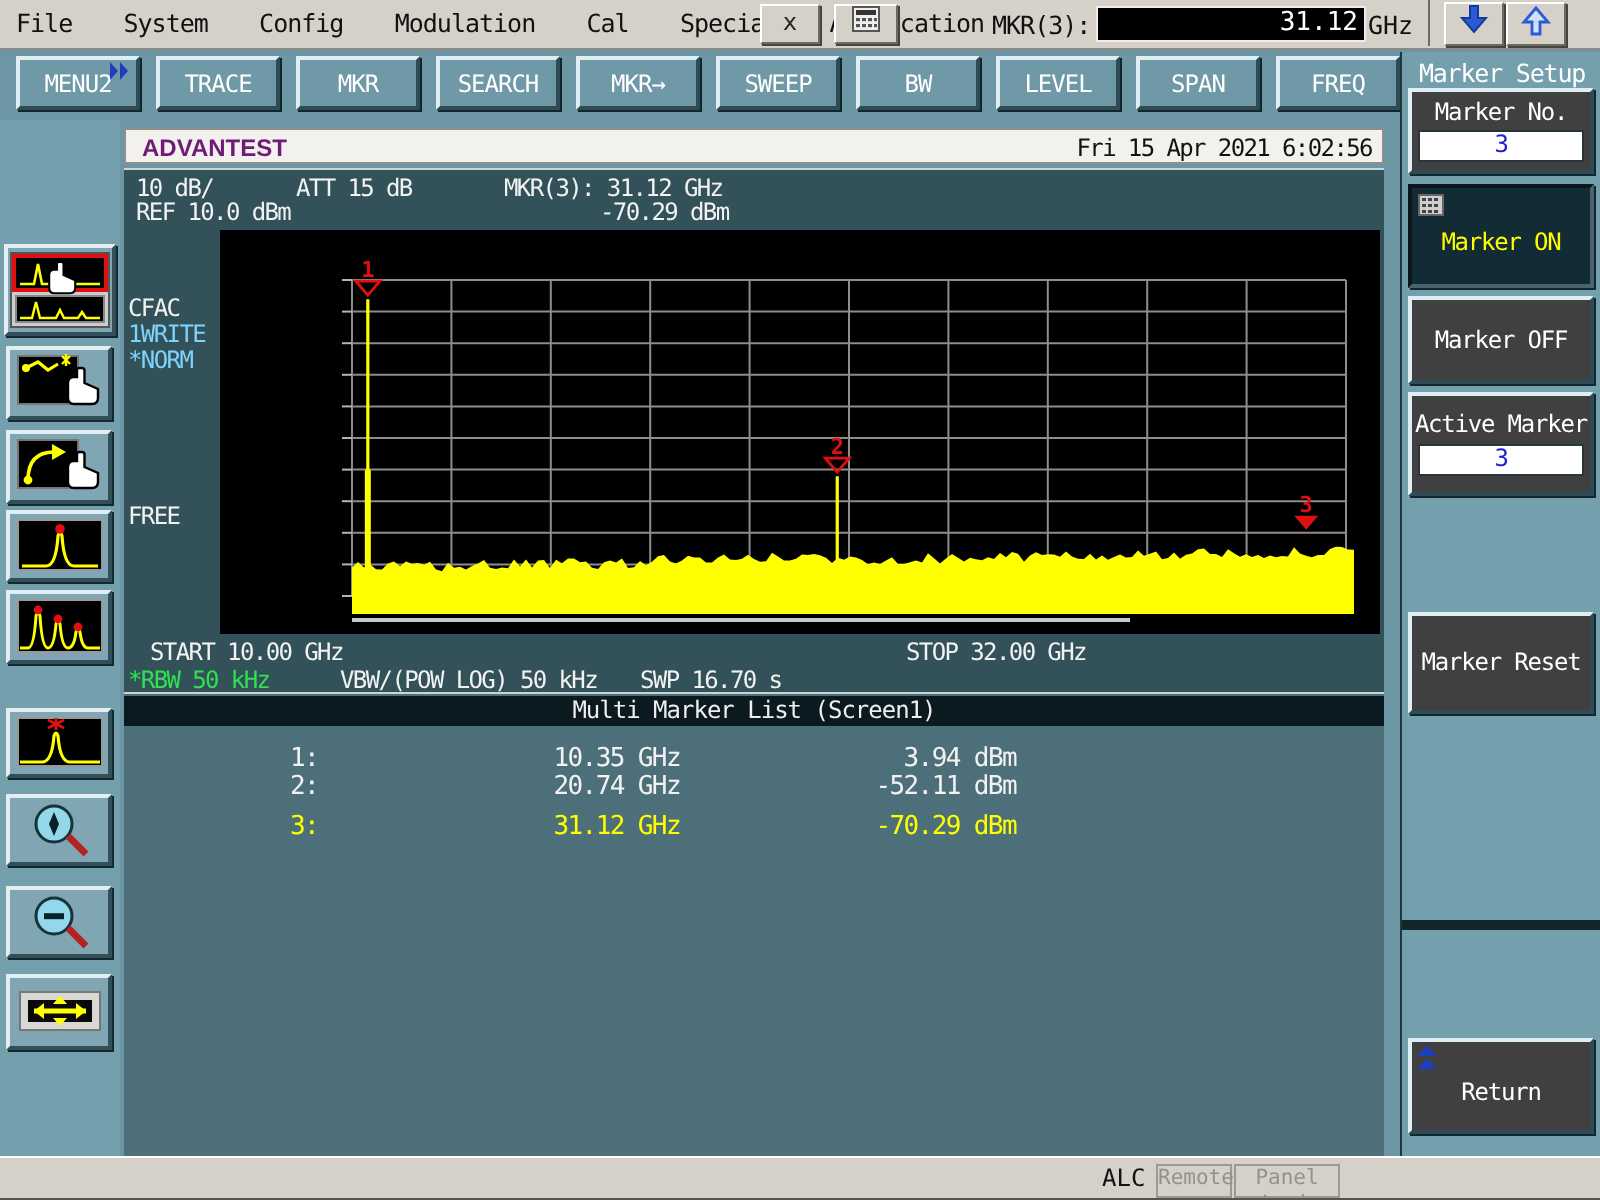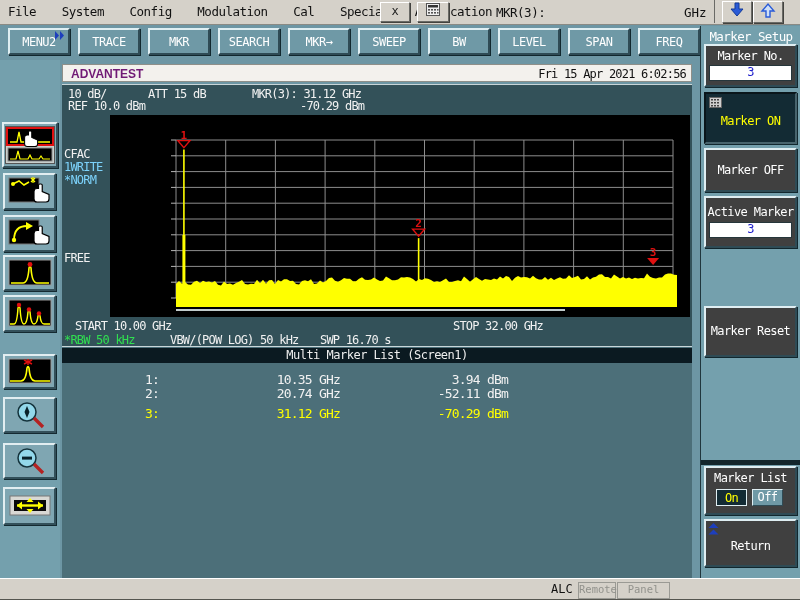--- a/index.html
+++ b/index.html
@@ -97,20 +97,21 @@
             <rect x="12" y="6" width="1.5" height="1.6"></rect>
             <rect x="3" y="9" width="2" height="1.6"></rect>
             <rect x="6" y="9" width="2" height="1.6"></rect>
             <rect x="9" y="9" width="2" height="1.6"></rect>
             <rect x="12" y="9" width="1.5" height="1.6"></rect>
           </g>
       </svg>
     </div>
 
     <span class="abs" style="left:496px;top:5px;font-size:12.5px;color:#111;letter-spacing:-0.5px;">MKR(3):</span>
+    <div id="mkr-input" class="abs" style="left:548px;top:3px;width:130px;height:16px;">31.12</div>
     <span class="abs" style="left:684px;top:5px;font-size:12.5px;color:#111;">GHz</span>
 
     <div class="abs" style="left:714px;top:0;width:1px;height:23px;background:#6a6a66;"></div>
 
     <div class="abs graybtn" style="left:722px;top:1px;width:28px;height:20px;">
       <svg width="16" height="16" viewBox="0 0 16 16">
         <path d="M6 1 L10 1 L10 7 L14 7 L8 14 L2 7 L6 7 Z" fill="#2a5bd7" stroke="#123a99" stroke-width="1"></path>
       </svg>
     </div>
     <div class="abs graybtn" style="left:753px;top:1px;width:28px;height:20px;">
@@ -168,25 +169,20 @@
 
     <div class="abs softkey" style="top:170px;height:52px;">
       <div style="margin-top:7px;">Active Marker</div>
       <div class="whiteinput" style="margin:3px 3px 0 3px;height:14px;">3</div>
     </div>
 
     <div class="abs softkey" style="top:280px;height:51px;line-height:47px;">Marker Reset</div>
 
     <div class="abs" style="left:0;top:434px;width:100px;height:5px;background:#13262c;"></div>
 
-    <div class="abs softkey" style="top:440px;height:49px;">
-      <div style="margin-top:3px;">Marker List</div>
-      <div class="abs" style="left:10px;top:21px;width:31px;height:17px;background:#132b34;color:#ffff00;font-size:12px;line-height:16px;border:1px solid #dfeef2;box-sizing:border-box;text-align:center;">On</div>
-      <div class="abs" style="left:46px;top:21px;width:31px;height:17px;background:#6f99a6;color:#fff;font-size:12px;line-height:15px;border-top:1px solid #dfeef2;border-left:1px solid #dfeef2;border-bottom:1px solid #2f4b55;border-right:1px solid #2f4b55;box-sizing:border-box;text-align:center;">Off</div>
-    </div>
 
     <div class="abs softkey" style="top:493px;height:48px;">
       <svg class="abs" style="left:2px;top:2px;" width="11" height="13" viewBox="0 0 11 13">
         <path d="M5.5 0 L10.5 5 L0.5 5 Z" fill="#1d3fbd"></path>
           <path d="M5.5 6.5 L10.5 11.5 L0.5 11.5 Z" fill="#1d3fbd"></path>
       </svg>
       <div style="margin-top:18px;">Return</div>
     </div>
   </div>
 

